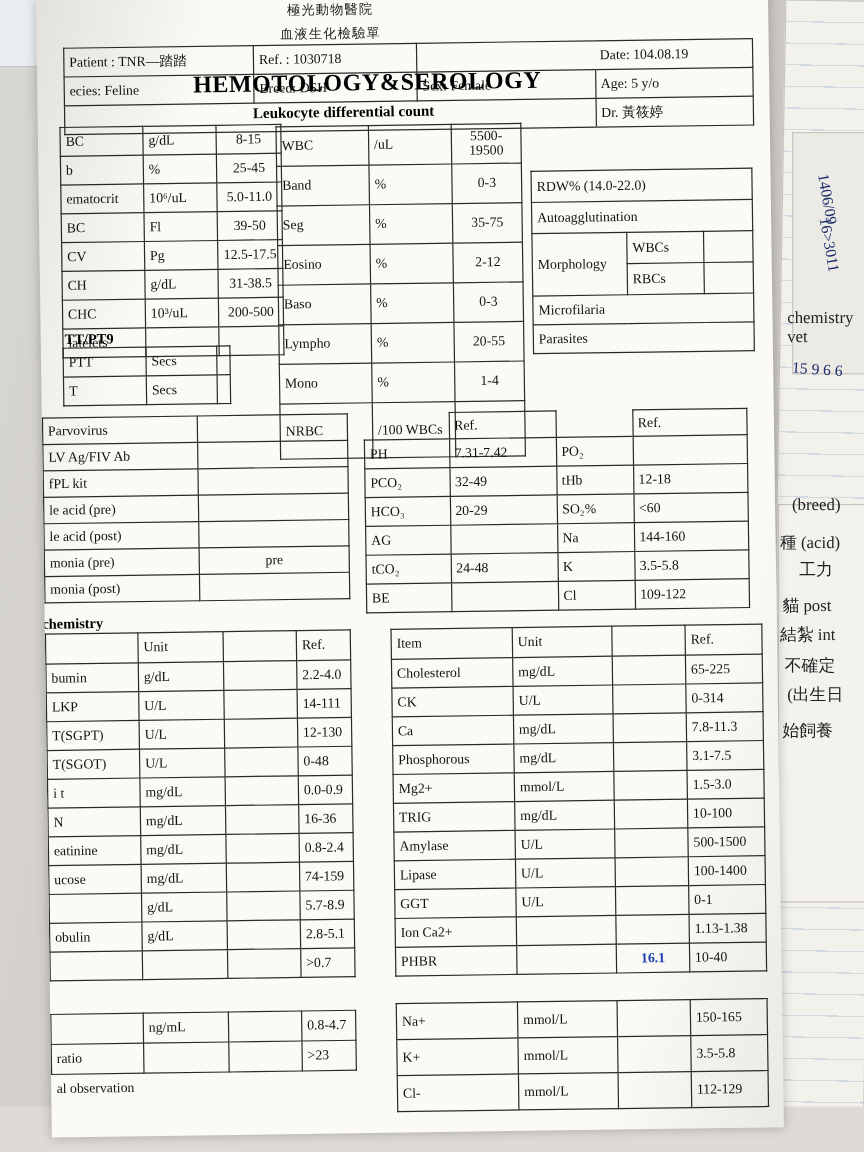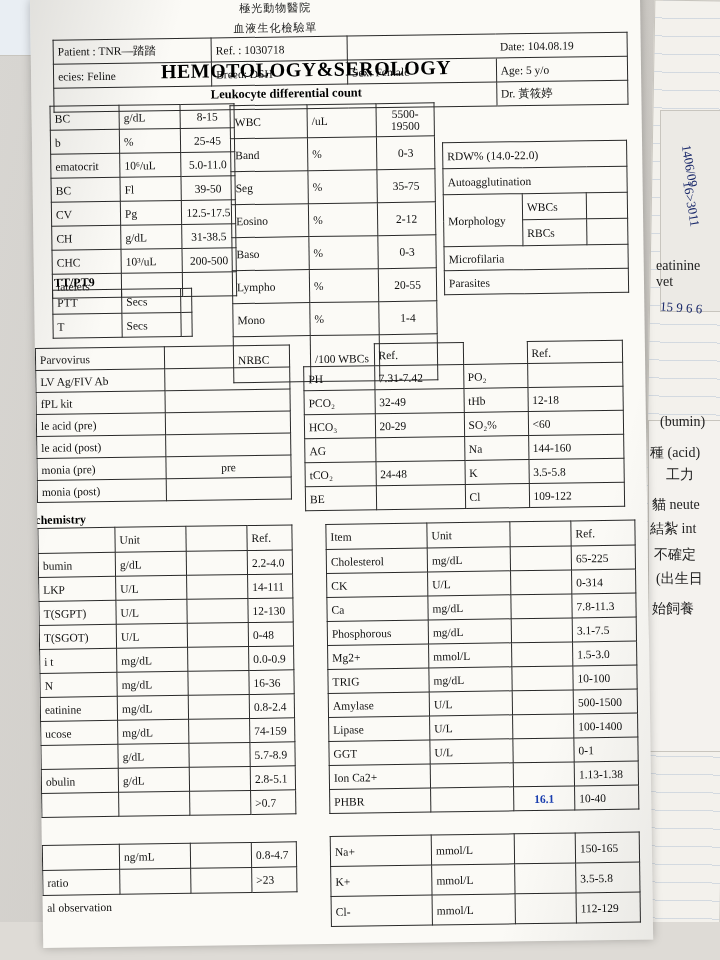--- a/index.html
+++ b/index.html
@@ -50,24 +50,24 @@
   <div class="bg-lines"></div>
 </div>
 <div class="bg-paper" style="left:660px;top:110px;width:70px;height:200px;background:#eceae5;"></div>
 <div class="bg-paper" style="left:648px;top:420px;width:78px;height:330px;background:#f4f2ee;"></div>
 <div class="bg-paper" style="left:-10px;top:-6px;width:120px;height:60px;background:#e9eef3;"></div>
 <div class="bg-paper" style="left:0;top:922px;width:720px;height:46px;background:#dedbd6;border:none;"></div>
 
 <span class="handwrite" style="left:668px;top:158px;transform:rotate(80deg);">1406/09</span>
 <span class="handwrite" style="left:668px;top:196px;transform:rotate(80deg);">16&gt;3011</span>
 <span class="handwrite" style="left:660px;top:300px;transform:rotate(4deg);">15 9 6 6</span>
-<span class="handwrite cn" style="left:656px;top:258px;">eatinine vet</span>
-<span class="handwrite cn" style="left:660px;top:414px;">(bumin)</span>
+<span class="handwrite cn" style="left:656px;top:258px;">chemistry vet</span>
+<span class="handwrite cn" style="left:660px;top:414px;">(breed)</span>
 <span class="handwrite cn" style="left:650px;top:444px;">種 (acid)</span>
-<span class="handwrite cn" style="left:652px;top:496px;">貓 neute</span>
+<span class="handwrite cn" style="left:652px;top:496px;">貓 post</span>
 <span class="handwrite cn" style="left:650px;top:520px;">結紮 int</span>
 <span class="handwrite cn" style="left:654px;top:546px;">不確定</span>
 <span class="handwrite cn" style="left:656px;top:570px;">(出生日</span>
 <span class="handwrite cn" style="left:652px;top:600px;">始飼養</span>
 <span class="handwrite cn" style="left:666px;top:466px;">工力</span>
 
 <div class="sheet">
 
   <div class="hdr-cn" style="top:4px;left:-60px;">極光動物醫院</div>
   <div class="hdr-cn" style="top:24px;left:-60px;">血液生化檢驗單</div>

